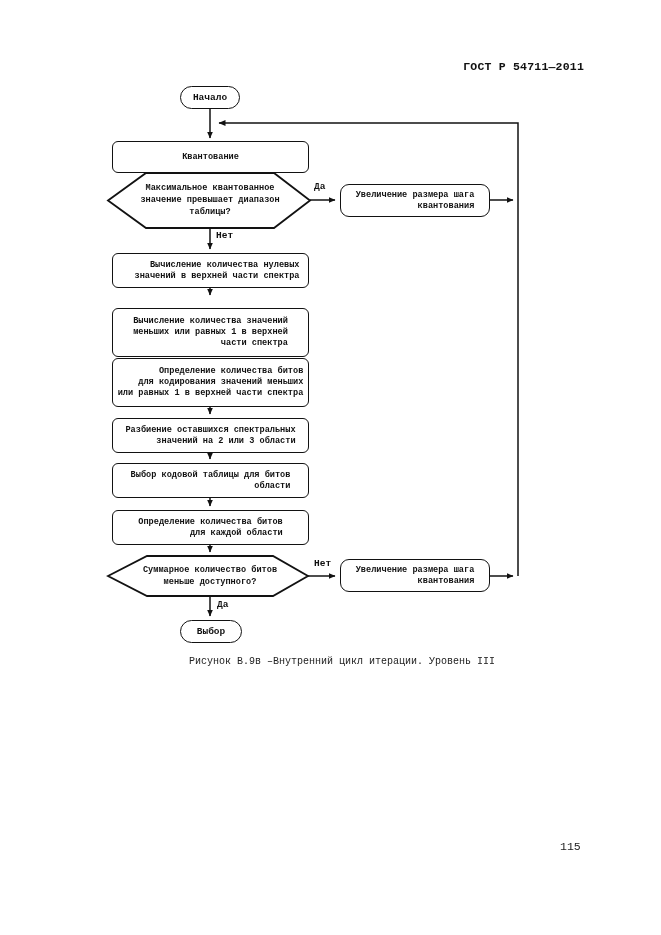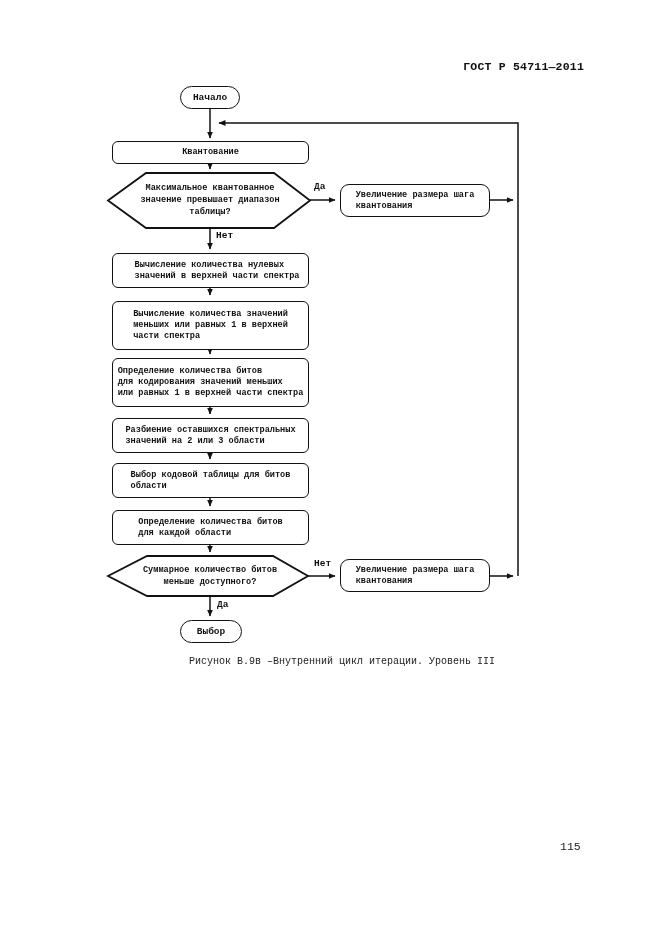--- a/index.html
+++ b/index.html
@@ -14,21 +14,21 @@
   .hdr{
     position:absolute;top:60px;right:77px;
     font-size:11.5px;font-weight:bold;letter-spacing:.2px;
     white-space:nowrap;
   }
   .svg-layer{position:absolute;left:0;top:0;width:661px;height:935px;}
   .node{
     position:absolute;box-sizing:border-box;
     border:1.7px solid #121212;border-radius:6px;background:#fff;
     display:flex;align-items:center;justify-content:center;
-    text-align:left;font-size:8.6px;font-weight:bold;line-height:11px;
+    text-align:right;font-size:8.6px;font-weight:bold;line-height:11px;
     white-space:pre-line;padding:1px 3px;
   }
   .terminal{border-radius:12px;font-size:9.5px;}
   .dtext{
     position:absolute;display:flex;align-items:center;justify-content:center;
     text-align:center;font-size:8.6px;font-weight:bold;line-height:12px;
     white-space:pre-line;background:transparent;
   }
   .blabel{
     position:absolute;font-size:9.5px;font-weight:bold;white-space:nowrap;
@@ -78,24 +78,24 @@
       <path d="M518,576 L518,123 L219,123" marker-end="url(#arr)"></path>
 
       <polygon fill="#ffffff" stroke-width="1.8" points="108,200.5 146,173 274,173 310,200.5 274,228 146,228"></polygon>
       <polygon fill="#ffffff" stroke-width="1.8" points="108,576 147,556 273,556 308,576 273,596 147,596"></polygon>
     </g>
   </svg>
 
   <div class="node terminal" style="left:180px;top:86px;width:60px;height:23px;">Начало</div>
   <div class="node terminal" style="left:180px;top:620px;width:62px;height:23px;">Выбор</div>
 
-  <div class="node" style="left:112px;top:141px;width:197px;height:23px;">Квантование</div>
+  <div class="node" style="left:112px;top:141px;width:197px;height:32px;">Квантование</div>
   <div class="node" style="left:112px;top:253px;width:197px;height:35px;padding-left:16px;">Вычисление количества нулевых
 значений в верхней части спектра</div>
-  <div class="node" style="left:112px;top:301px;width:197px;height:49px;">Вычисление количества значений
+  <div class="node" style="left:112px;top:308px;width:197px;height:49px;">Вычисление количества значений
 меньших или равных 1 в верхней
 части спектра</div>
   <div class="node" style="left:112px;top:358px;width:197px;height:49px;">Определение количества битов
 для кодирования значений меньших
 или равных 1 в верхней части спектра</div>
   <div class="node" style="left:112px;top:418px;width:197px;height:35px;">Разбиение оставшихся спектральных
 значений на 2 или 3 области</div>
   <div class="node" style="left:112px;top:463px;width:197px;height:35px;">Выбор кодовой таблицы для битов
 области</div>
   <div class="node" style="left:112px;top:510px;width:197px;height:35px;">Определение количества битов

